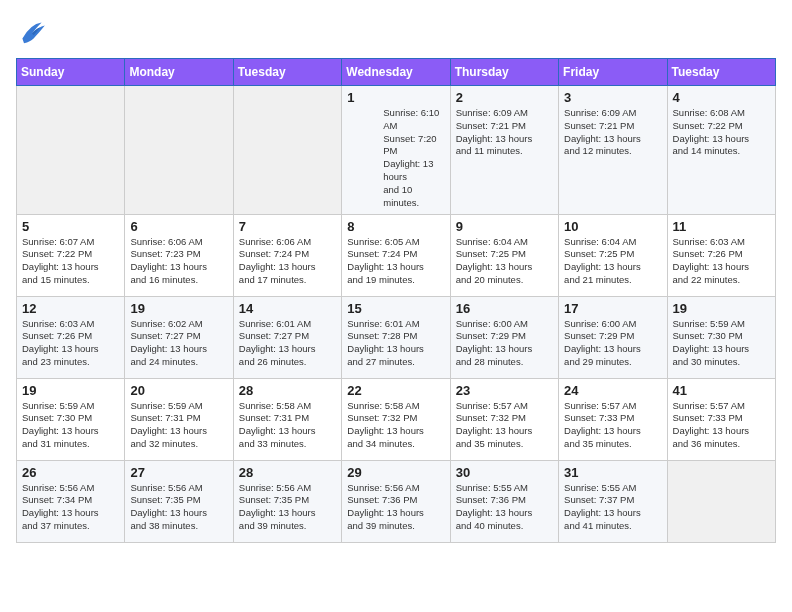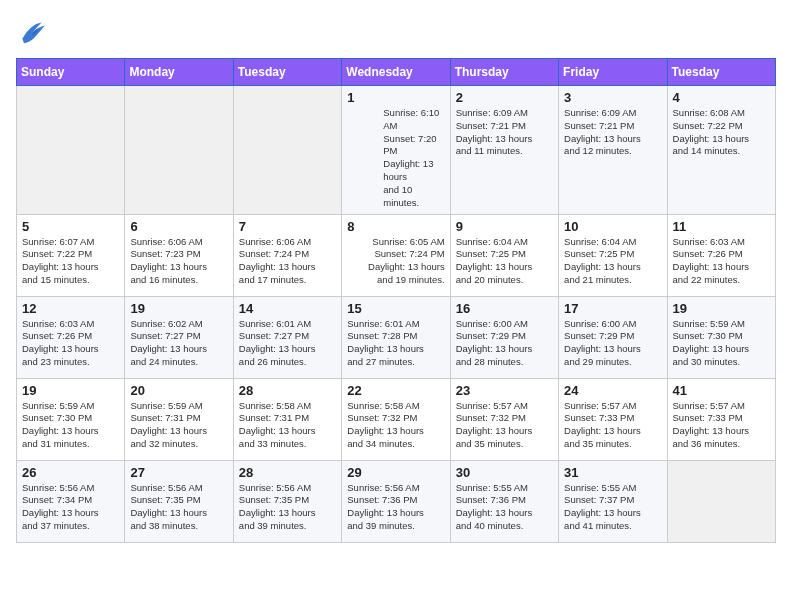--- a/index.html
+++ b/index.html
@@ -164,21 +164,21 @@
         </td>
         <td>
           <div class="day-number">7</div>
           <div class="day-info" style="white-space: pre-line;">Sunrise: 6:06 AM
 Sunset: 7:24 PM
 Daylight: 13 hours
 and 17 minutes.</div>
         </td>
         <td>
           <div class="day-number">8</div>
-          <div class="day-info" style="white-space: pre-line; text-align: right;">Sunrise: 6:05 AM
+          <div class="day-info" style="white-space: pre-line;">Sunrise: 6:05 AM
 Sunset: 7:24 PM
 Daylight: 13 hours
 and 19 minutes.</div>
         </td>
         <td>
           <div class="day-number">9</div>
           <div class="day-info" style="white-space: pre-line;">Sunrise: 6:04 AM
 Sunset: 7:25 PM
 Daylight: 13 hours
 and 20 minutes.</div>

